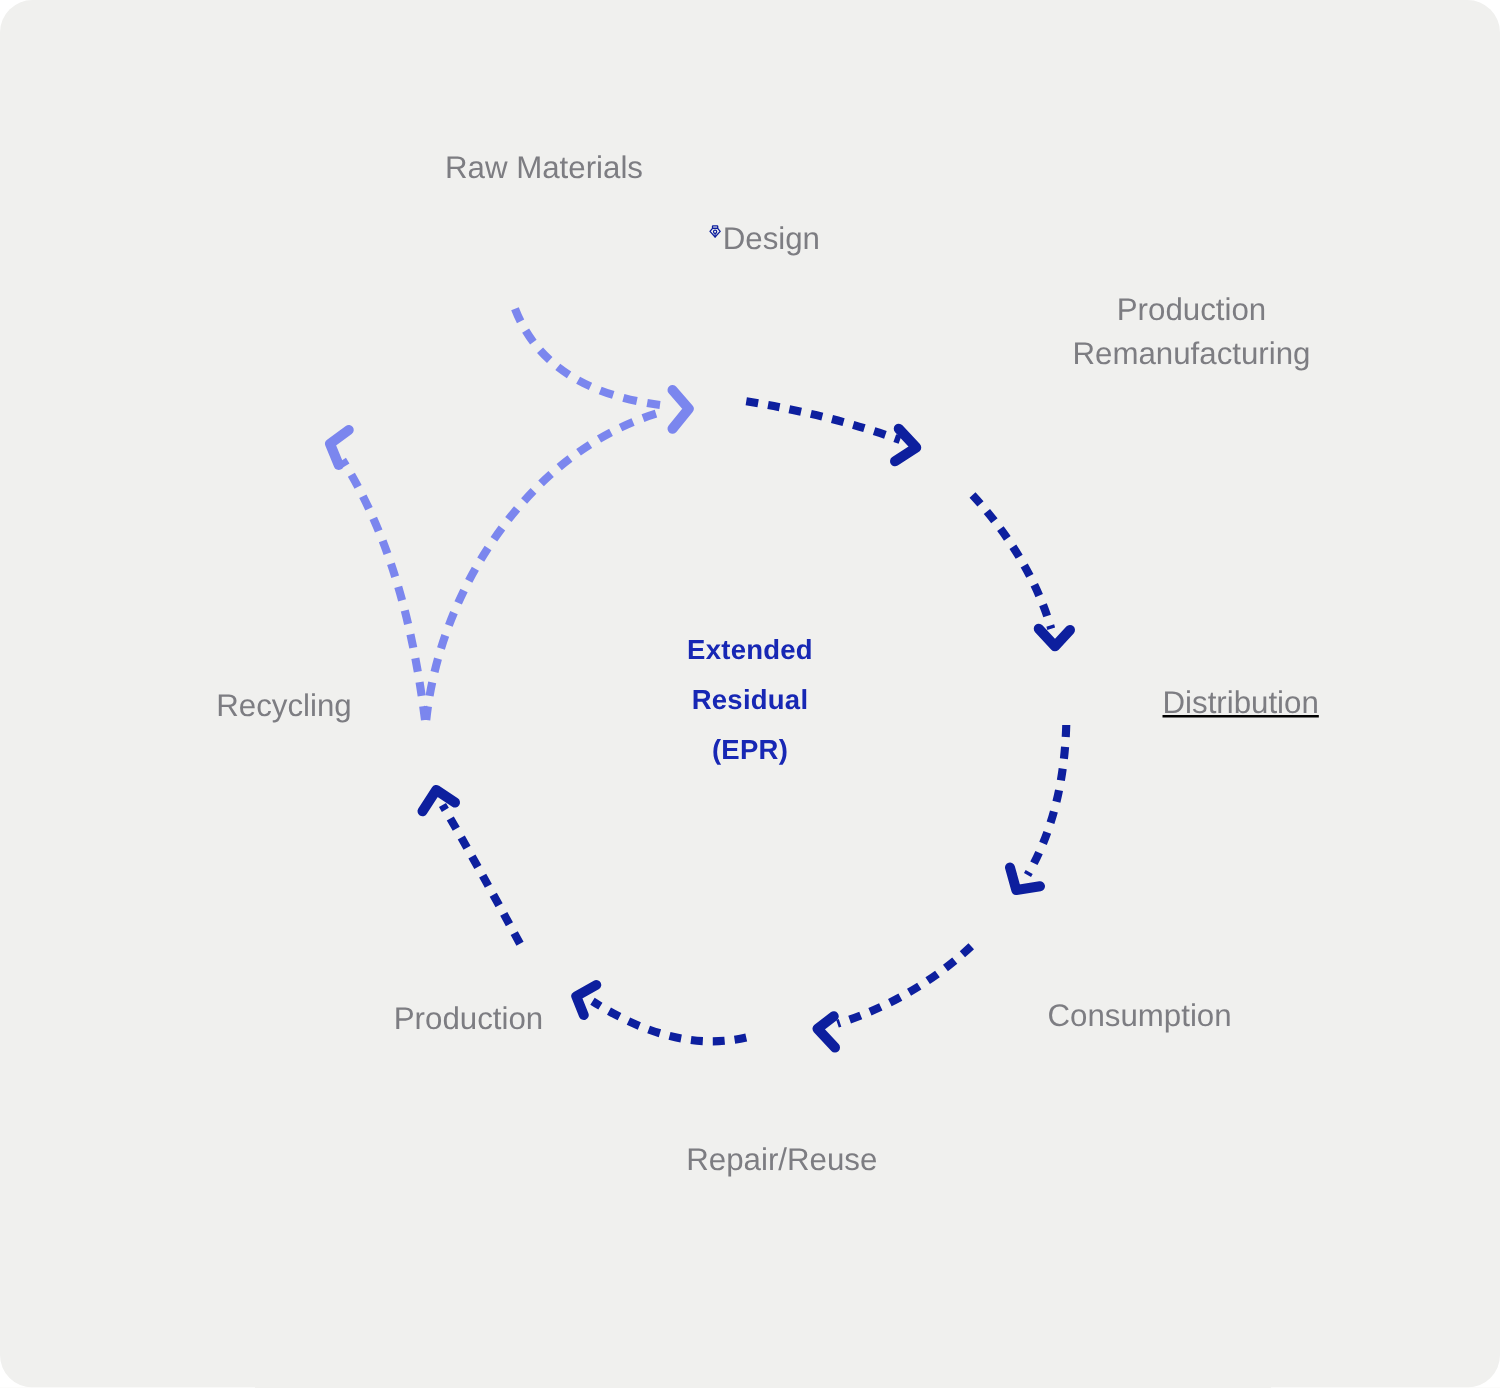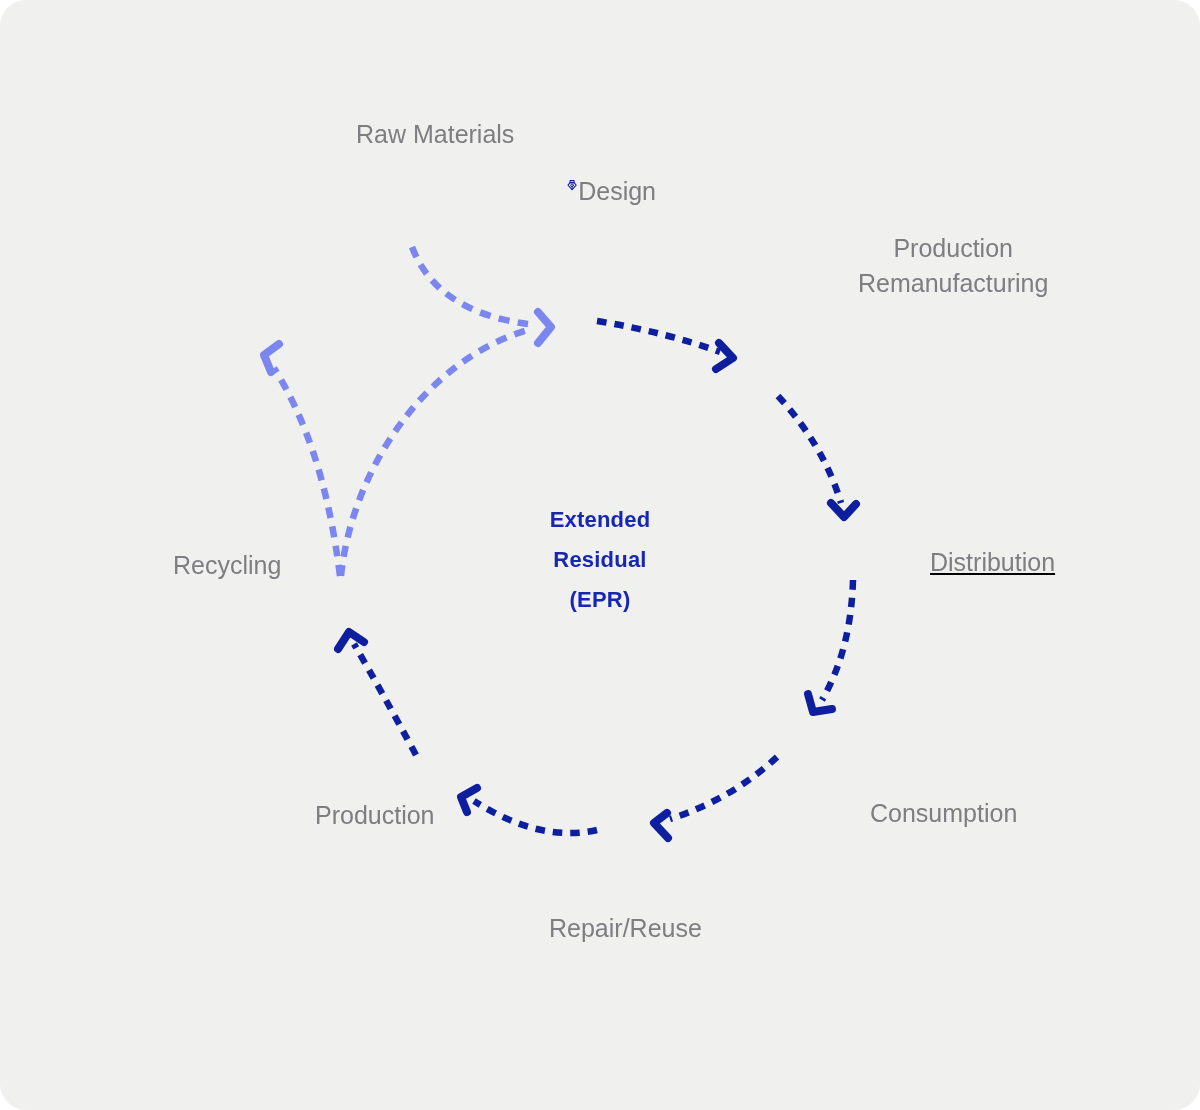--- a/index.html
+++ b/index.html
@@ -112,21 +112,21 @@
   <div class="node" style="left:930px;top:511px;width:90px;text-decoration:underline;">
     <svg width="90" height="90" viewBox="0 0 88 88">
       <path class="ic-p" stroke-width="7" d="M44,9.5 L78.5,28 L44,46.5 L9.5,28 Z"></path>
       <path class="ic-p" stroke-width="7" d="M9.5,28 L9.5,61 L44,80 L44,46.5"></path>
       <path class="ic-p" stroke-width="7" d="M78.5,28 L78.5,61 L44,80"></path>
       <path class="ic-p" stroke-width="7" d="M26.5,18.5 L61,37 L61,51 Q61,56.5 55.5,56.5 Q50,56.5 50,51 L50,48"></path>
     </svg>
     <div class="label">Distribution</div>
   </div>
 
-  <div class="node" style="left:838px;top:759px;width:96px;gap:32px;">
+  <div class="node" style="left:838px;top:759px;width:96px;">
     <svg width="96" height="96" viewBox="0 0 96 96">
       <path class="ic-p" stroke-width="8" d="M13.5,52.5 L48,20 L82.5,52.5"></path>
       <path class="ic-p" stroke-width="8" d="M21.5,45 L21.5,73"></path>
       <path class="ic-p" stroke-width="8" d="M74.5,45 L74.5,73"></path>
       <path class="ic-p" stroke-width="8" d="M13,77.5 L83,77.5"></path>
       <path class="ic-p" stroke-width="7.5" d="M39.5,73 L39.5,55 Q39.5,52.5 42,52.5 L54,52.5 Q56.5,52.5 56.5,55 L56.5,73"></path>
     </svg>
     <div class="label">Consumption</div>
   </div>
 

